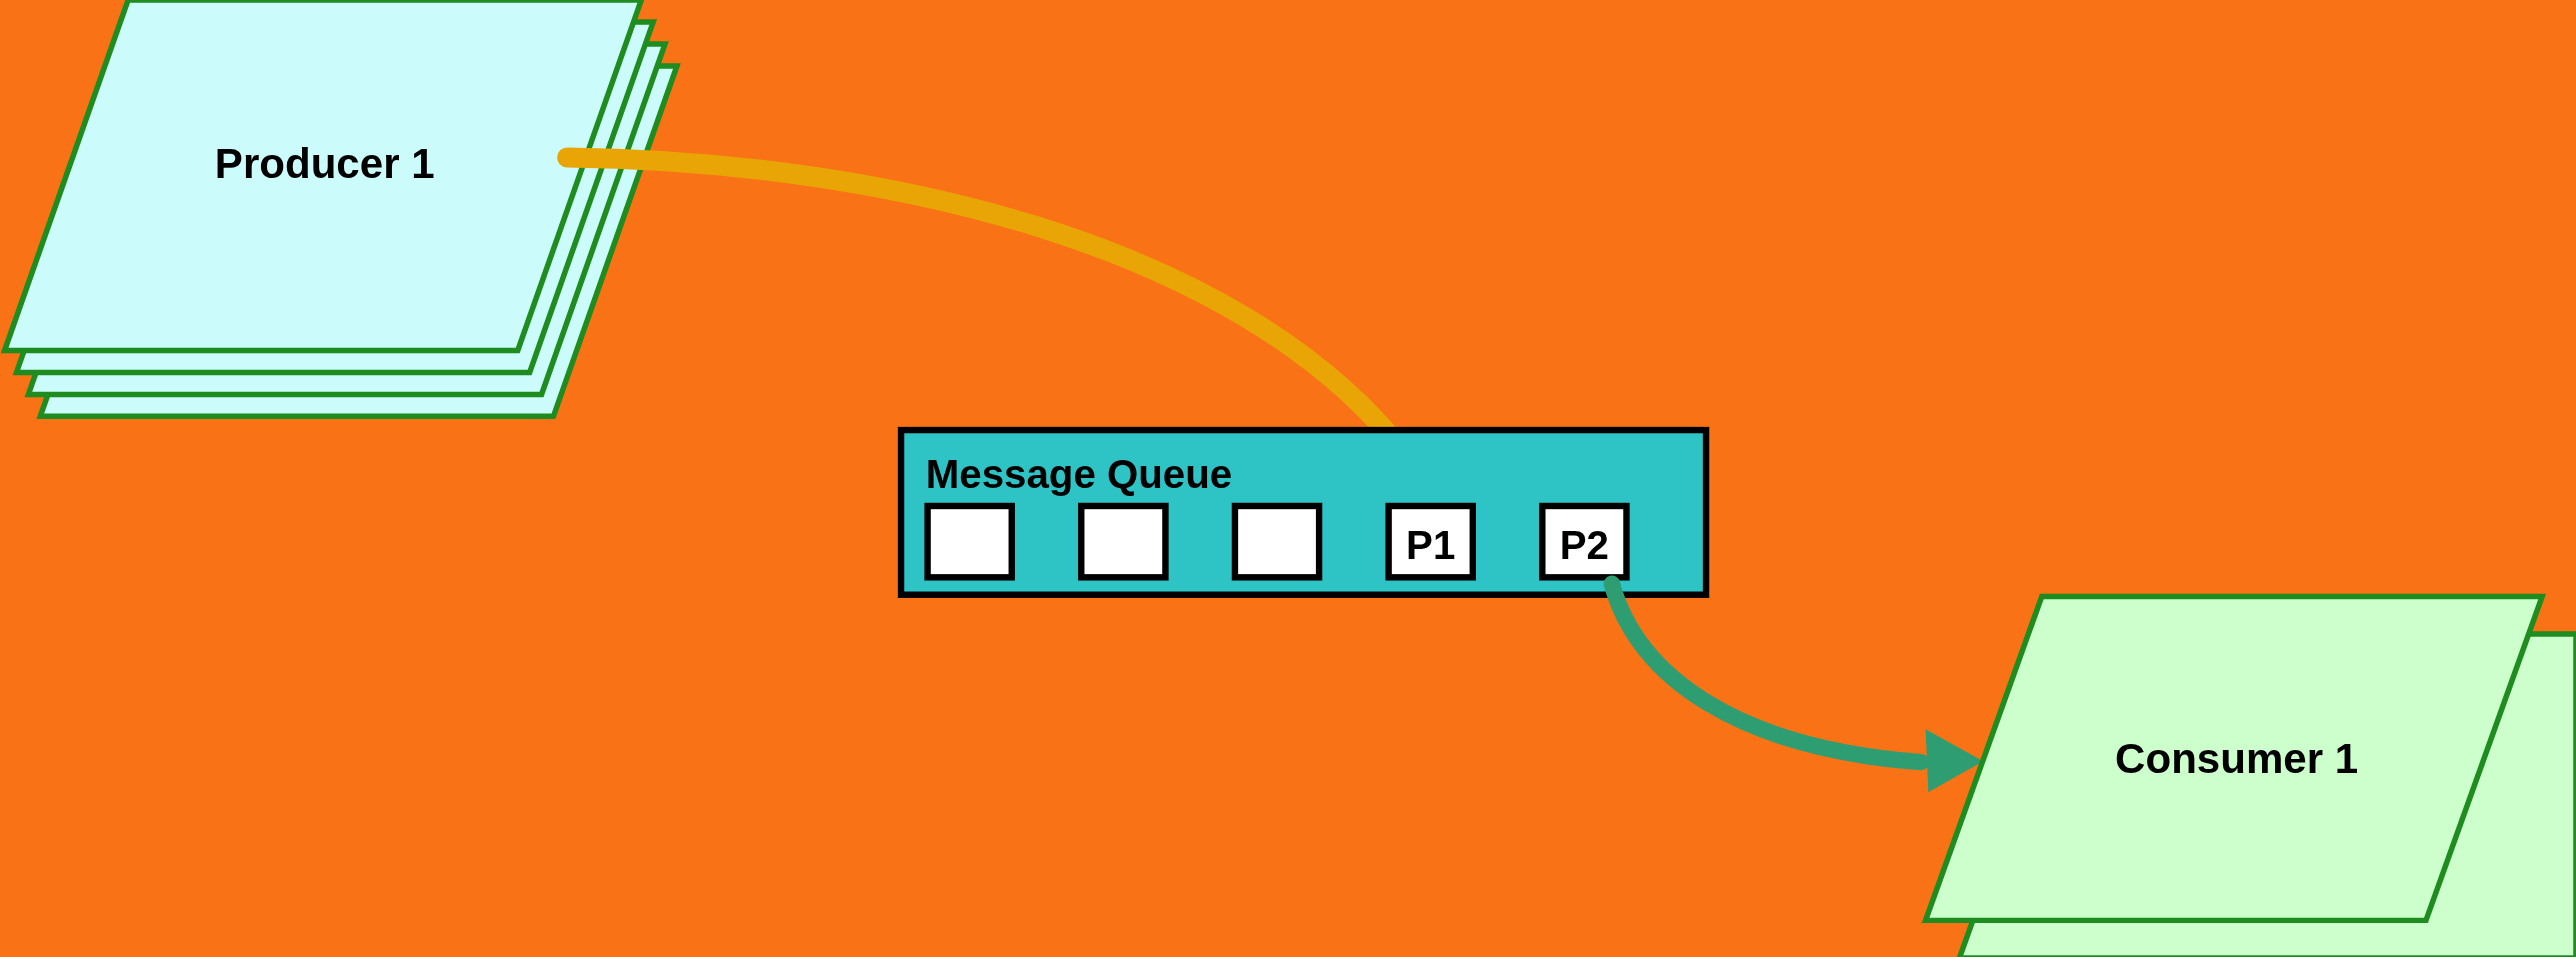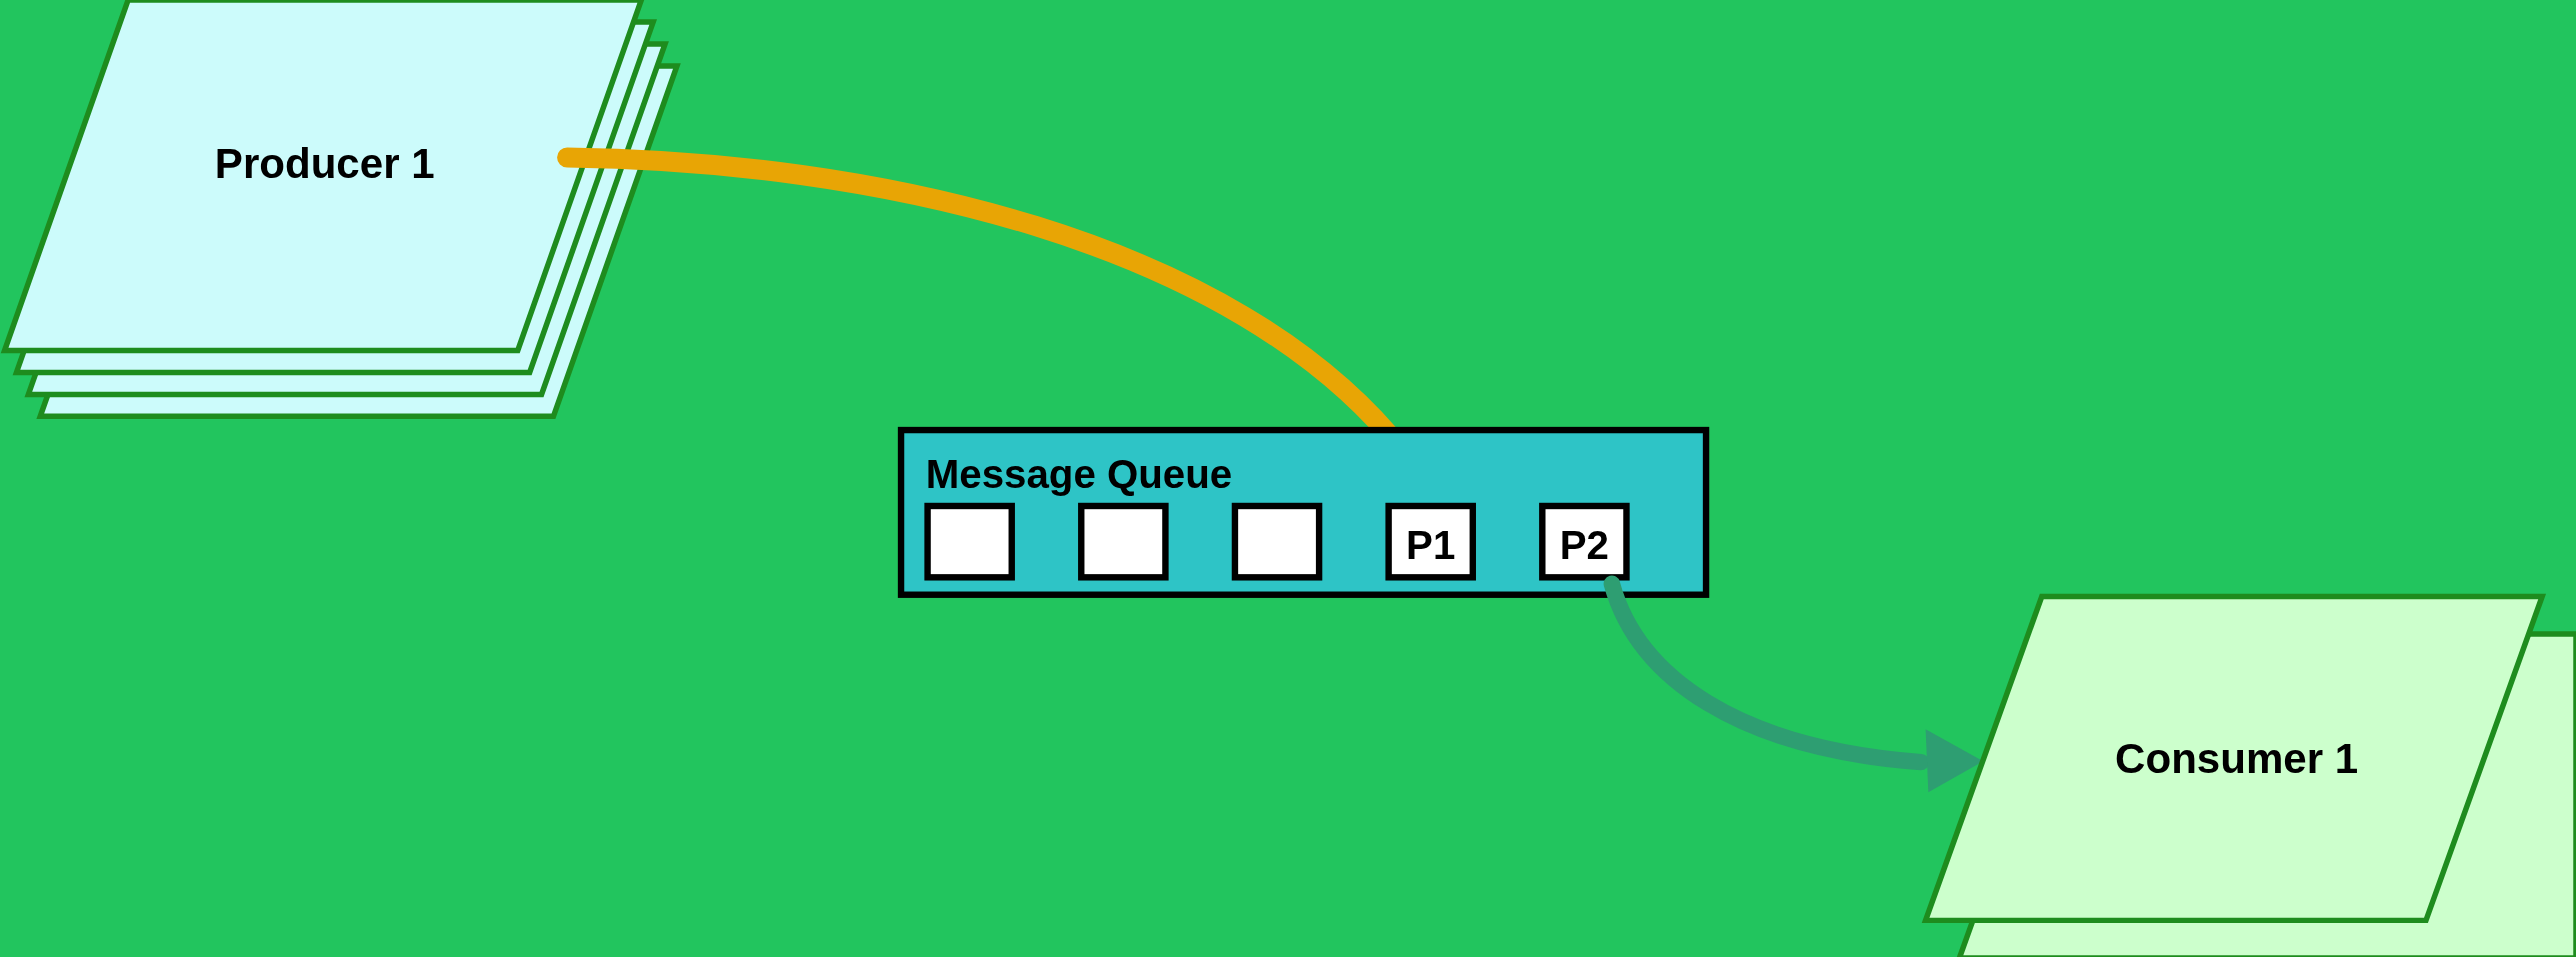--- a/index.html
+++ b/index.html
@@ -7,21 +7,21 @@
     padding: 0;
     background: #ffffff;
   }
   body {
     font-family: "Liberation Sans", sans-serif;
   }
   #diagram-root {
     position: relative;
     width: 2576px;
     height: 958px;
-    background: #22c55e;
+    background: #f97316;
     overflow: hidden;
   }
   #diagram-svg {
     position: absolute;
     top: 0;
     left: 0;
     width: 2576px;
     height: 958px;
   }
   .node-label {

